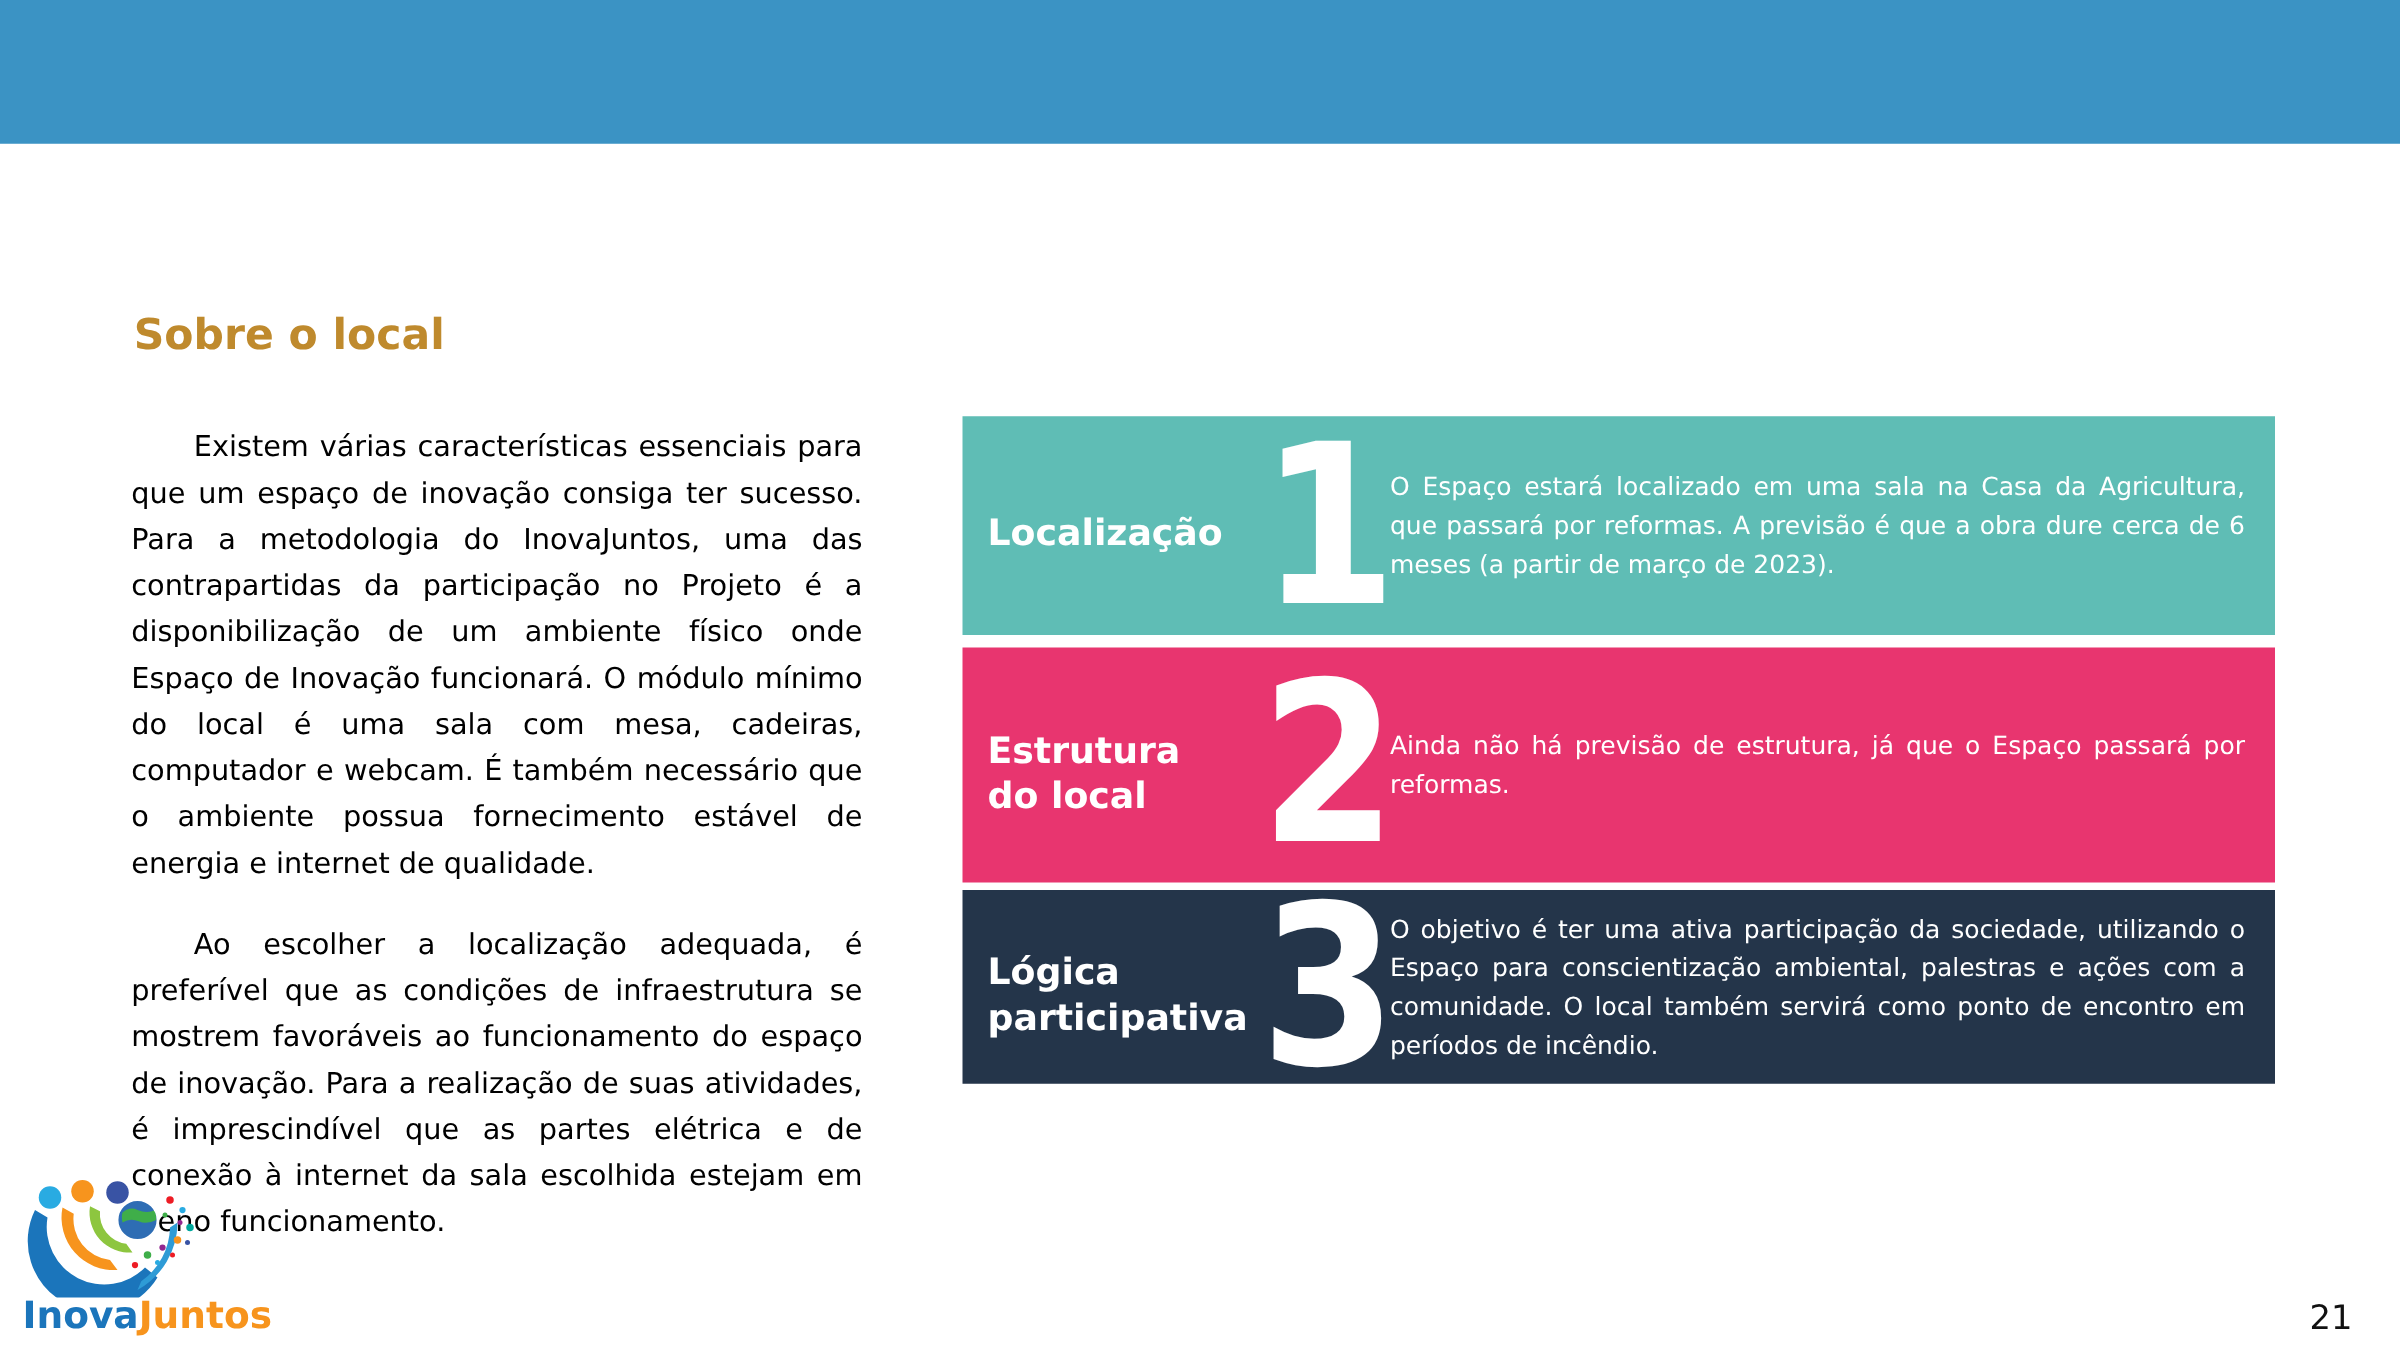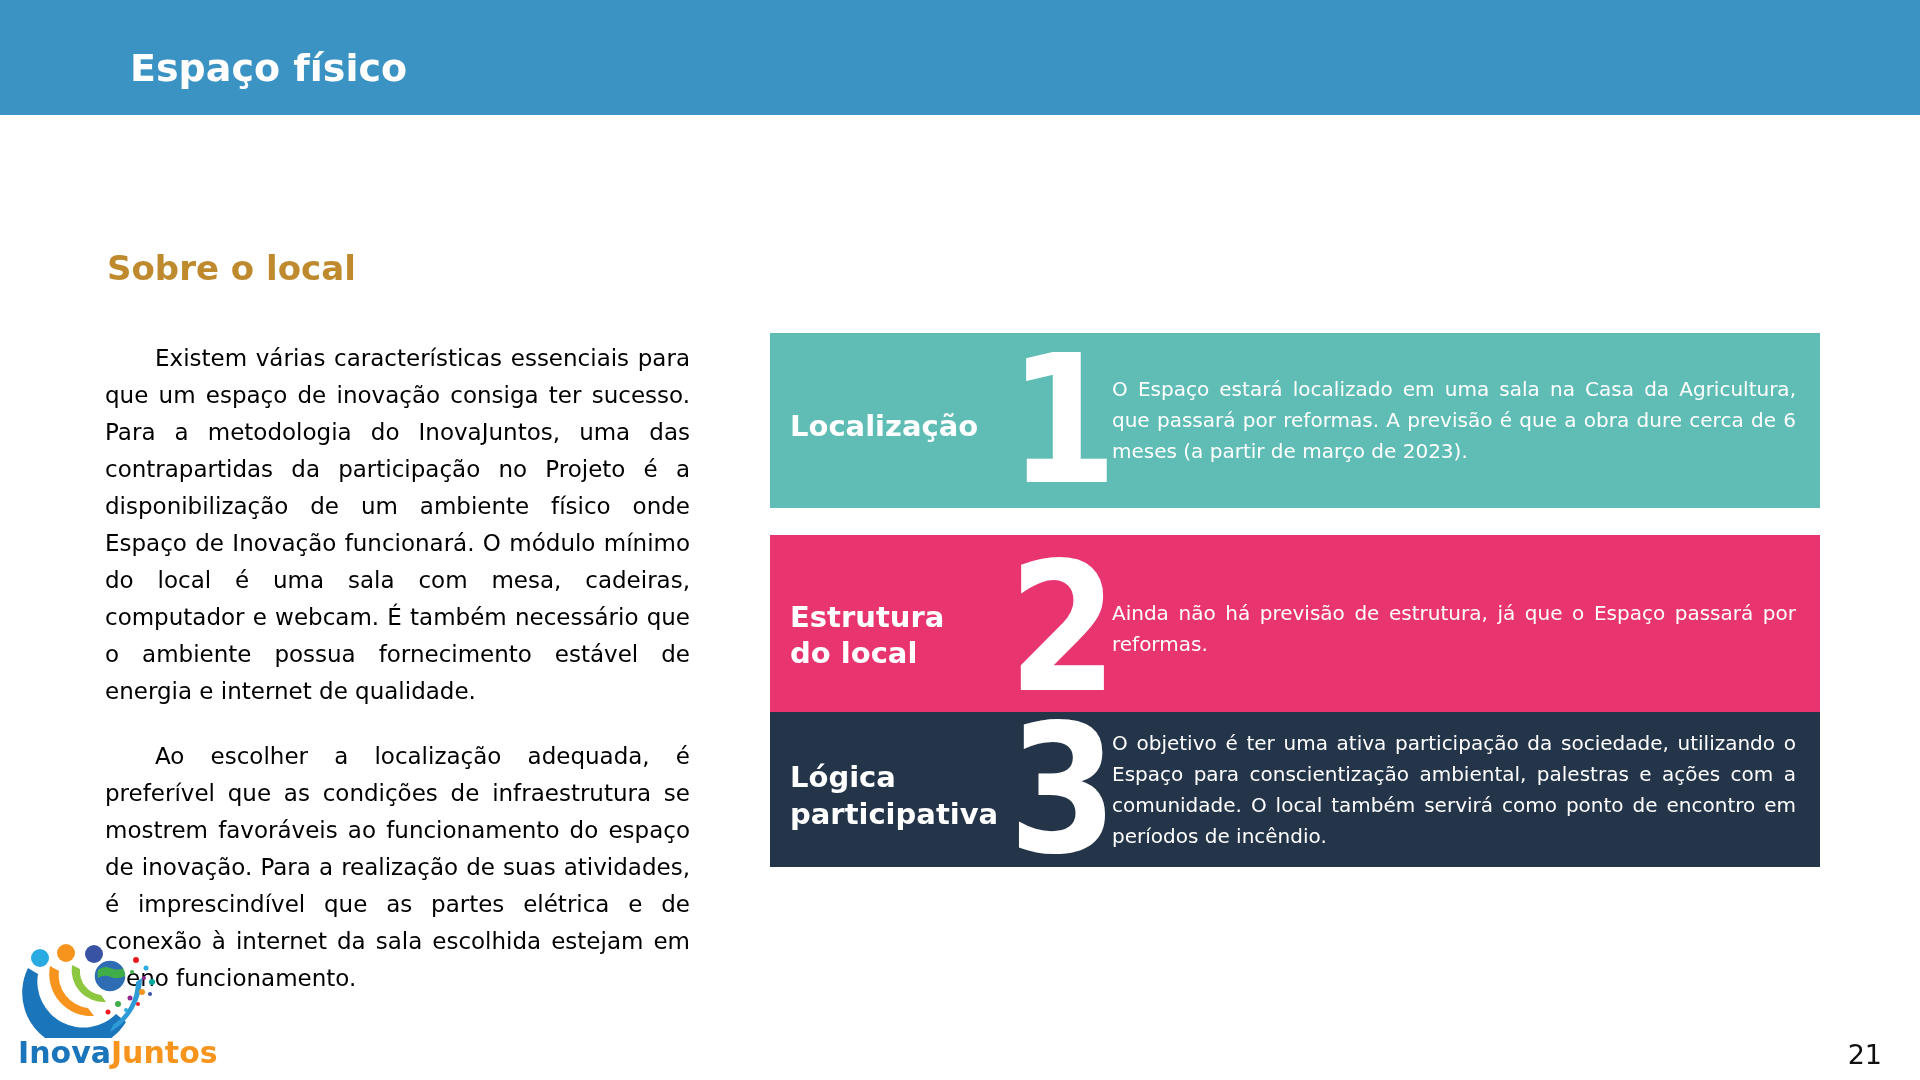--- a/index.html
+++ b/index.html
@@ -14,21 +14,21 @@
   
   .section-heading{position:absolute;left:107px;top:248px;font-size:34px;font-weight:bold;}
   .body-col{position:absolute;left:105px;top:340px;width:585px;color:#000;}
   .body-col p{
     margin:0 0 28px 0;font-size:23px;line-height:37px;text-align:justify;
     text-indent:50px;
   }
   
   .info-box{position:absolute;left:770px;width:1050px;color:#fff;}
   .box-1{top:333px;height:175px;}
-  .box-2{top:535px;height:188px;}
+  .box-2{top:518px;height:188px;}
   .box-3{top:712px;height:155px;}
   .box-label{
     position:absolute;left:20px;top:0;bottom:0;width:200px;
     display:flex;align-items:center;font-size:29px;font-weight:bold;
     line-height:1.25;white-space:pre-line;margin-top:12px;
   }
   .box-number{
     position:absolute;left:218px;top:0;bottom:0;width:150px;
     display:flex;align-items:center;justify-content:center;
     font-size:178px;font-weight:bold;line-height:1;
@@ -44,21 +44,20 @@
   .logo{position:absolute;left:14px;top:938px;width:160px;height:135px;}
   .logo svg{display:block;}
   .logo-wordmark{position:absolute;left:4px;top:97px;font-size:30px;font-weight:bold;white-space:nowrap;}
 </style>
 </head>
 <body>
 
 <div class="slide">
 
   <div class="header" style="background-color: rgb(59, 147, 196);">
-    <div class="header-title">Espaço físico</div>
   </div>
 
   <div class="section-heading" style="color: rgb(191, 138, 45);">Sobre o local</div>
   <div class="body-col">
     <p>Existem várias características essenciais para que um espaço de inovação consiga ter sucesso. Para a metodologia do InovaJuntos, uma das contrapartidas da participação no Projeto é a disponibilização de um ambiente físico onde Espaço de Inovação funcionará. O módulo mínimo do local é uma sala com mesa, cadeiras, computador e webcam. É também necessário que o ambiente possua fornecimento estável de energia e internet de qualidade.</p>
     <p>Ao escolher a localização adequada, é preferível que as condições de infraestrutura se mostrem favoráveis ao funcionamento do espaço de inovação. Para a realização de suas atividades, é imprescindível que as partes elétrica e de conexão à internet da sala escolhida estejam em pleno funcionamento.</p>
   </div>
 
   <div class="info-box box-1" style="background-color: rgb(95, 189, 181);">
     <div class="box-label">Localização</div>

